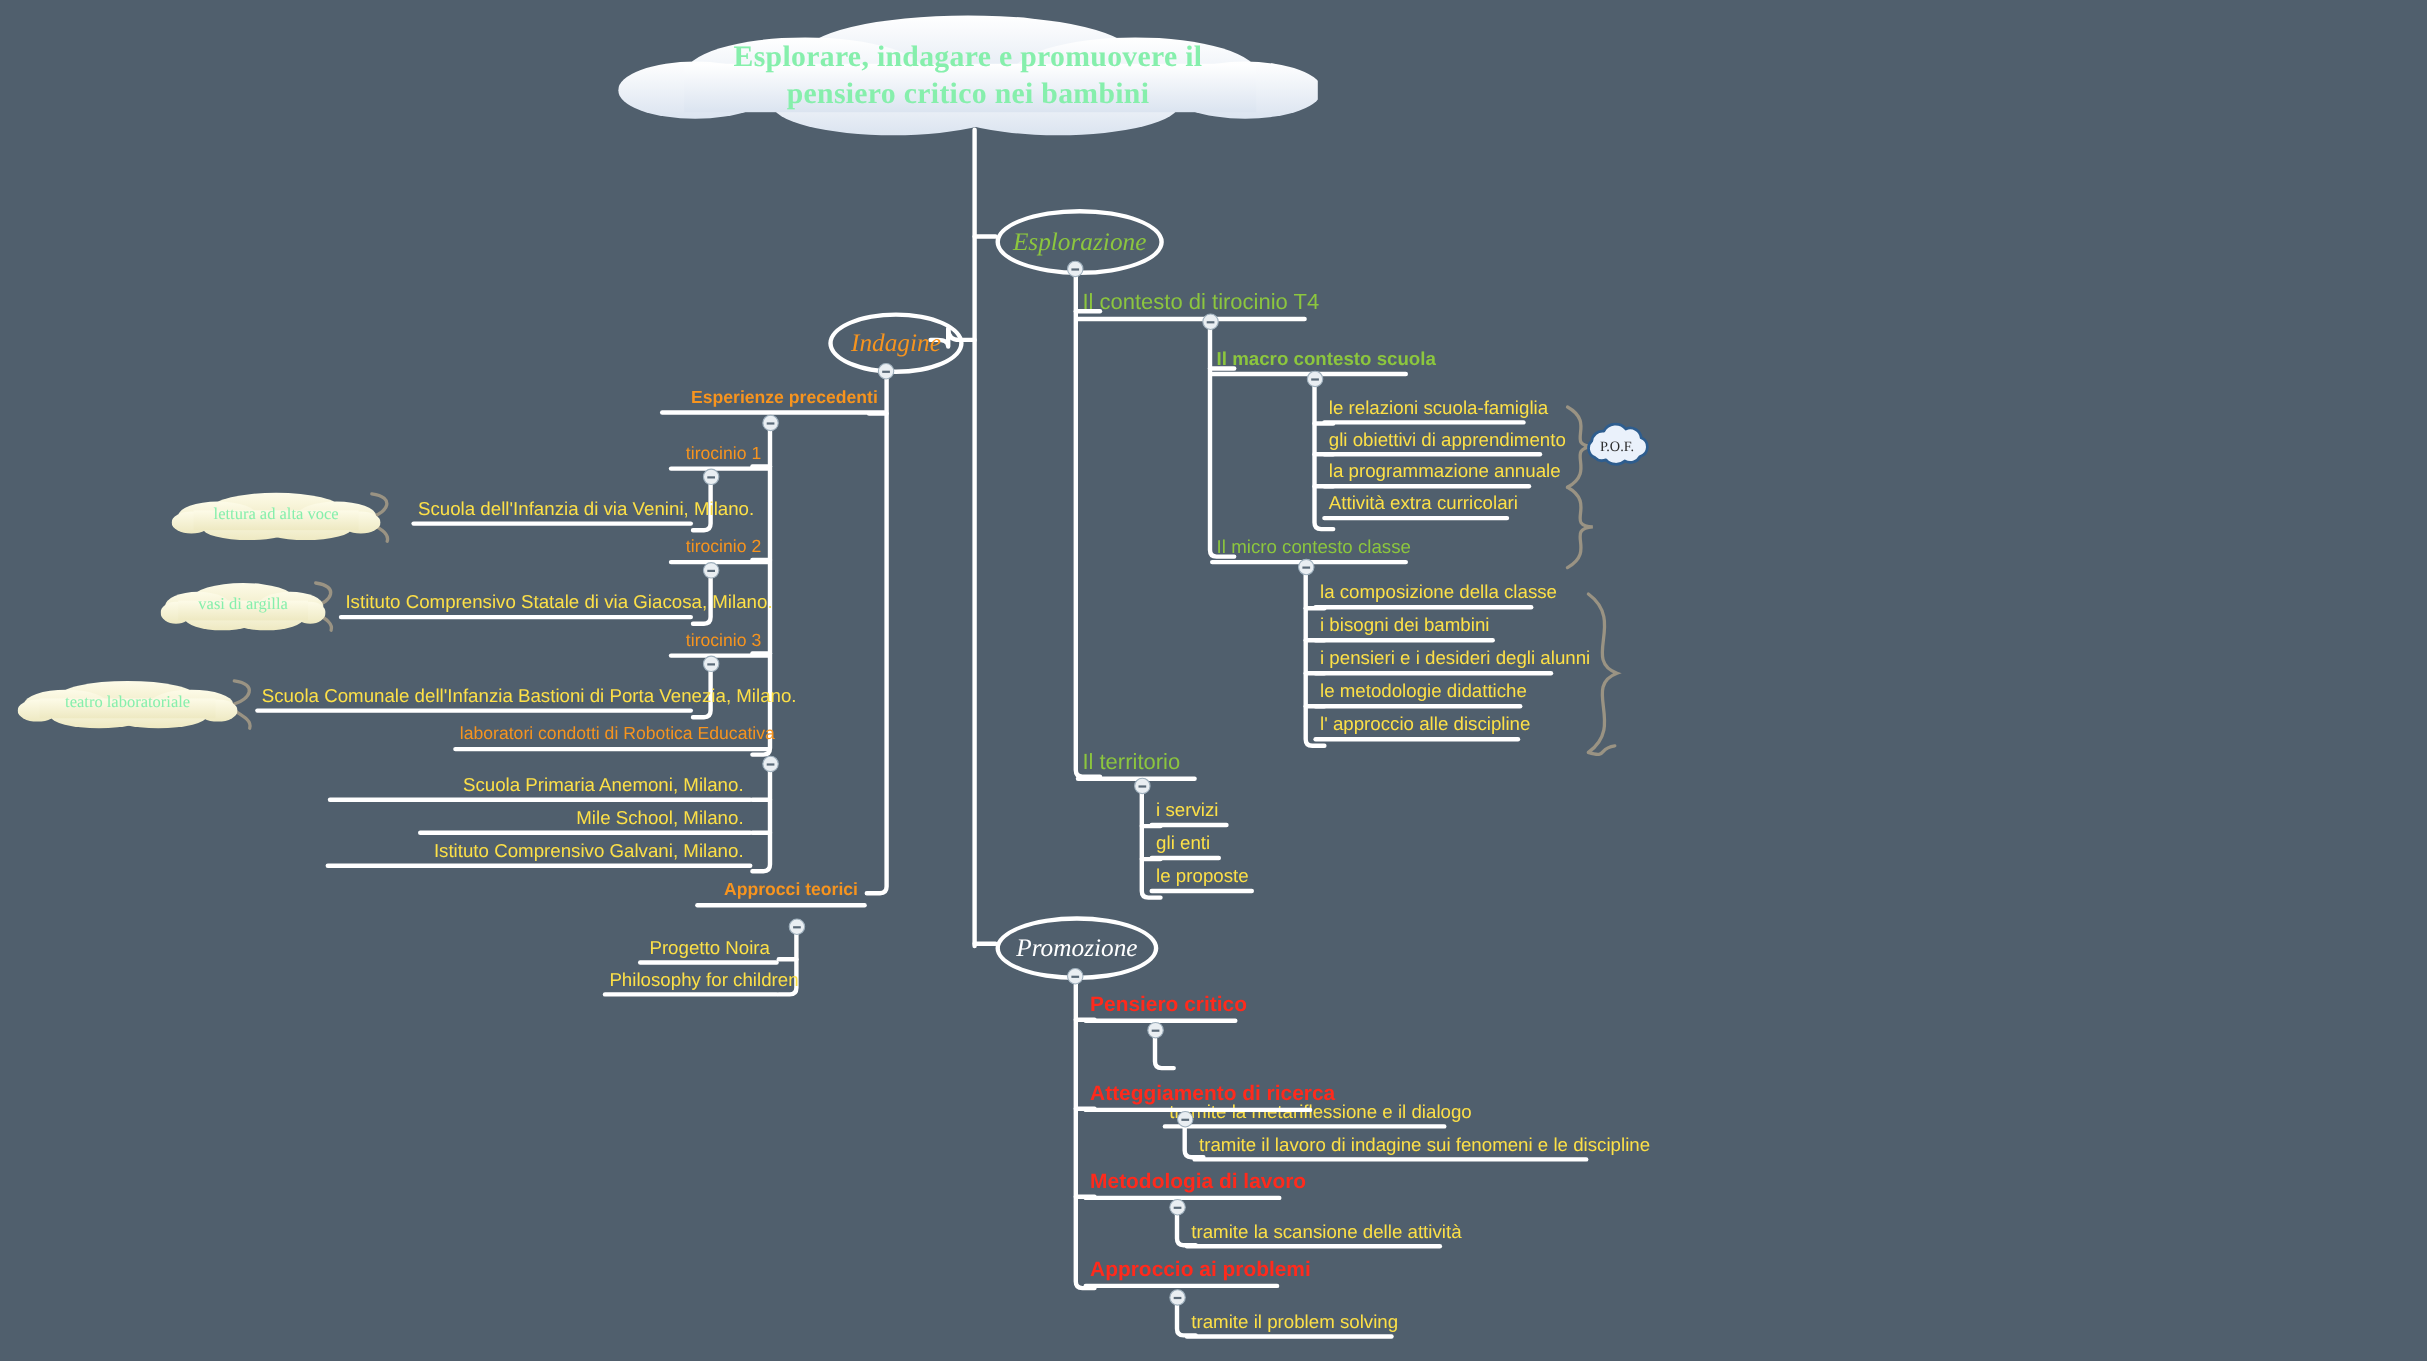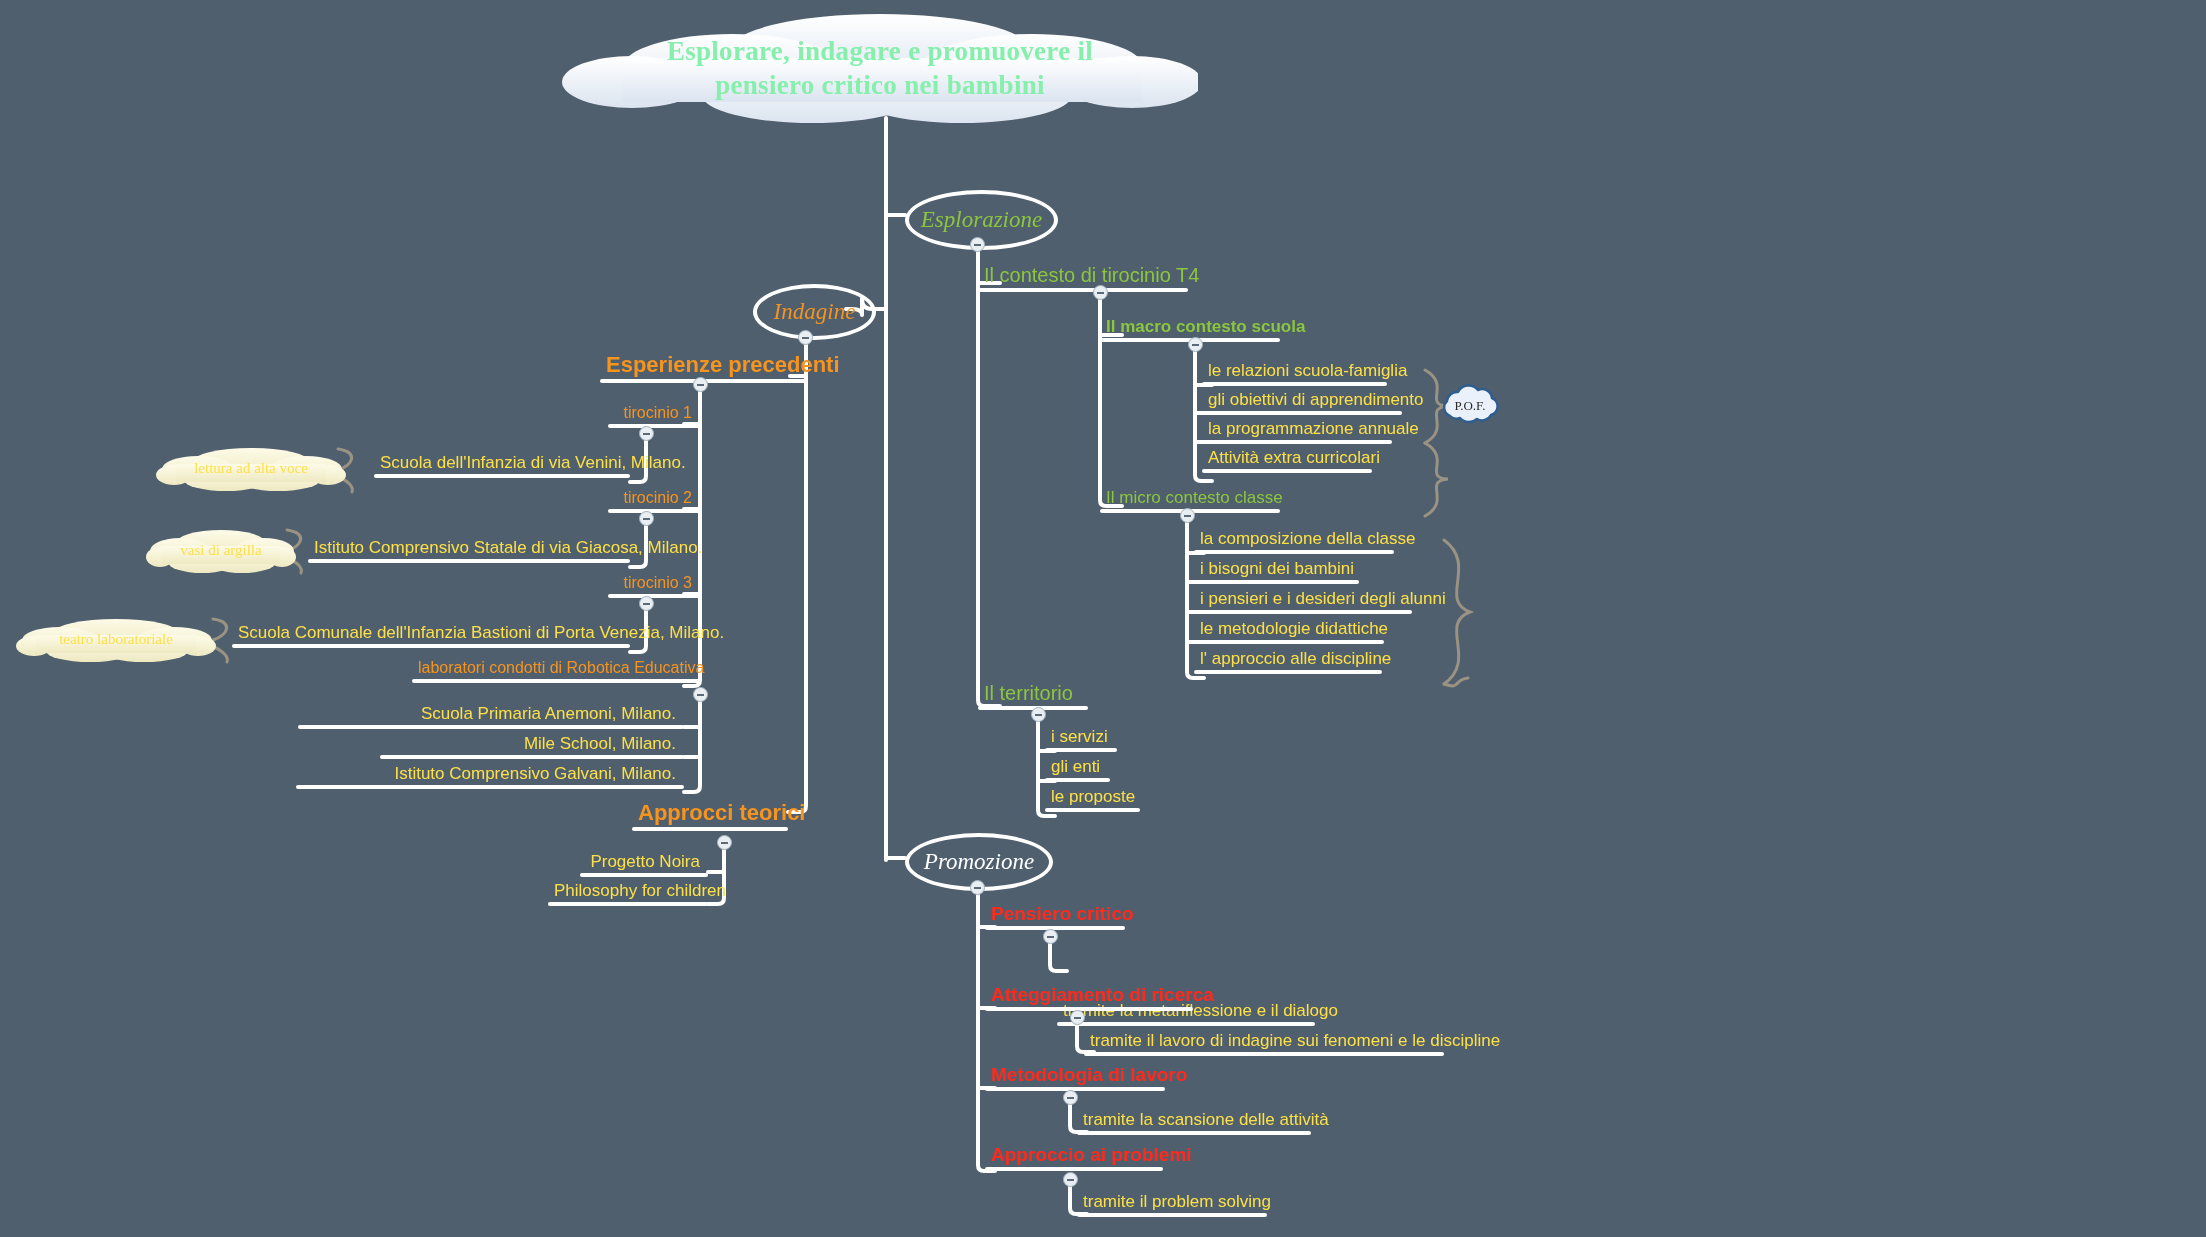--- a/index.html
+++ b/index.html
@@ -12,21 +12,21 @@
   svg.wires{position:absolute;left:0;top:0;width:2206px;height:1237px;pointer-events:none;}
 
   
   .node{position:absolute;white-space:nowrap;line-height:1;}
   .node .txt{display:block;padding:0 6px 3px 6px;}
   .node .ul{display:block;height:4px;background:#ffffff;border-radius:2px;}
 
   .n-leaf  .txt{color:#fde047;font-size:17px;}
   .n-green .txt{color:#8cc63e;font-size:20px;}
   .n-green2 .txt{color:#8cc63e;font-size:17px;}
-  .n-orange .txt{color:#f7941e;font-size:22px;font-weight:bold;}
+  .n-orange .txt{color:#f7941e;font-size:16px;font-weight:bold;}
   .n-orange2 .txt{color:#f7941e;font-size:16px;}
   .n-red   .txt{color:#ff2a1c;font-size:19px;font-weight:bold;}
 
   
   .ralign{text-align:right;}
   .ralign .txt{padding-right:8px;}
 
   
   .ell{position:absolute;display:flex;align-items:center;justify-content:center;
        border:4px solid #ffffff;border-radius:50%;background:transparent;}
@@ -40,21 +40,21 @@
   .cloud .cl-txt{position:absolute;left:0;top:0;width:100%;height:100%;
      display:flex;align-items:center;justify-content:center;text-align:center;}
 
   #title-cloud .cl-txt span{
      color:#86efac;font-family:"Liberation Serif",serif;font-weight:bold;
      font-size:27px;line-height:1.25;letter-spacing:.3px;}
   #ind-cloud .cl-txt{justify-content:flex-start;align-items:center;}
   #ind-cloud .cl-txt span{color:#3b3b3b;font-family:"Liberation Serif",serif;
      font-size:15px;line-height:1.4;text-align:left;padding-left:88px;padding-right:120px;}
   #pof-cloud .cl-txt span{color:#2b2b2b;font-family:"Liberation Serif",serif;font-size:13px;}
-  .ycloud .cl-txt span{color:#fde047;font-family:"Liberation Serif",serif;font-size:15px;}
+  .ycloud .cl-txt span{color:#86efac;font-family:"Liberation Serif",serif;font-size:15px;}
 
   
   .handle{position:absolute;width:15px;height:15px;border-radius:50%;
      background:#e9eef2;border:1px solid #9fb0bd;box-sizing:border-box;}
   .handle:after{content:"";position:absolute;left:3px;top:6px;width:7px;height:2px;background:#5a6a78;}
 </style>
 </head>
 <body>
 
 <div id="stage">

